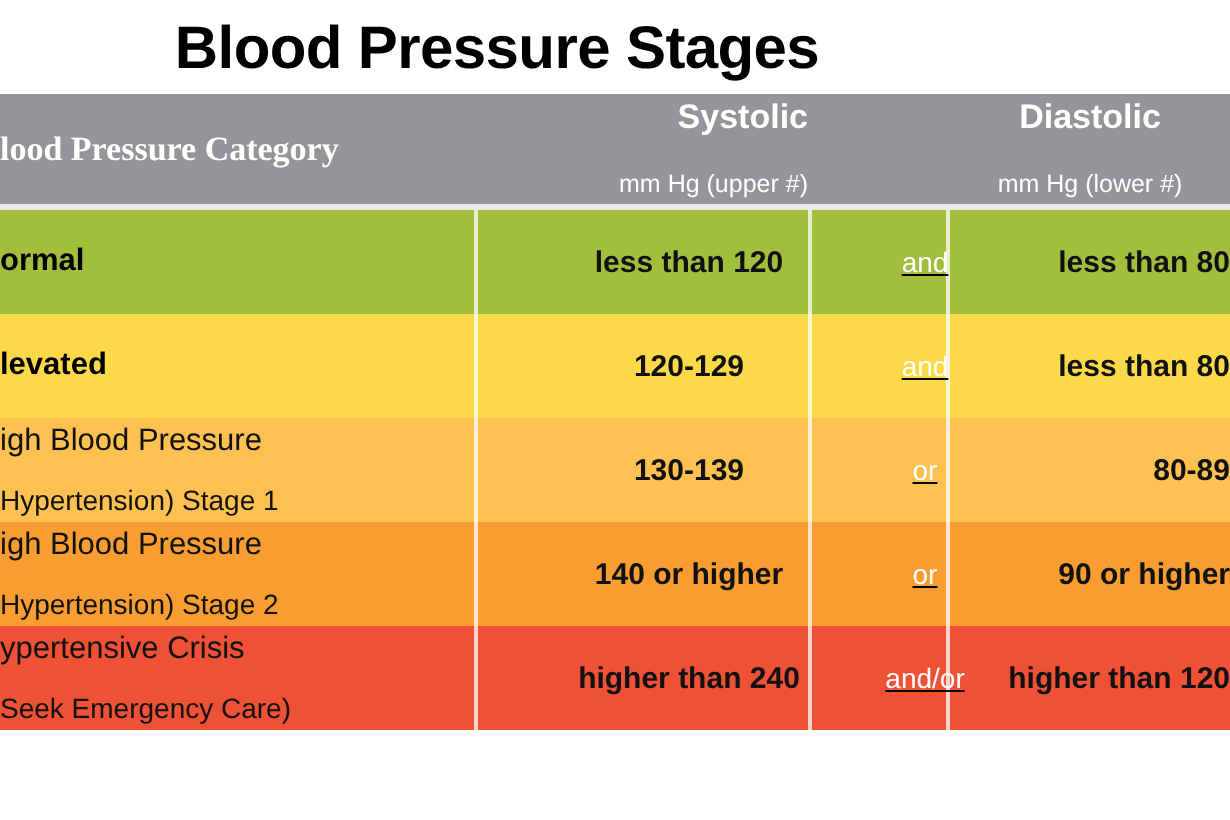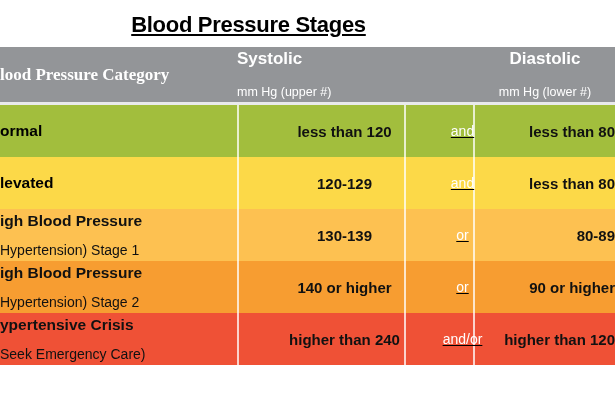--- a/index.html
+++ b/index.html
@@ -23,27 +23,26 @@
     overflow: hidden;
   }
 
   
   .title {
     position: absolute;
     left: 0;
     top: 7px;
     width: 497px;
     text-align: center;
-    font-size: 22px;
+    font-size: 30px;
     font-weight: bold;
     letter-spacing: -0.3px;
     color: #000000;
     line-height: 36px;
     white-space: nowrap;
-    text-decoration: underline;
   }
 
   
   .table {
     position: absolute;
     left: -13px;
     top: 47px;
     width: 628px;
   }
 
@@ -75,21 +74,21 @@
   }
   .head .cat .h-main {
     font-size: 17px;
     font-weight: bold;
     line-height: 20px;
     white-space: nowrap;
     font-family: Liberation Serif, serif;
   }
   .head .val {
     width: 167px;
-    align-items: flex-start;
+    align-items: flex-end;
     text-align: center;
   }
   .head .conn {
     width: 71px;
   }
   .head .val2 {
     width: 140px;
     align-items: center;
     text-align: center;
   }
@@ -138,21 +137,21 @@
     text-decoration: underline;
   }
   .drow .val2 {
     width: 140px;
     align-items: flex-end;
     text-align: center;
   }
 
   .cat-main {
     font-size: 15.5px;
-    font-weight: bold;
+    font-weight: normal;
     color: #111111;
     line-height: 18px;
     white-space: nowrap;
   }
   .cat-sub {
     font-size: 14px;
     font-weight: normal;
     color: #111111;
     line-height: 17px;
     white-space: nowrap;

